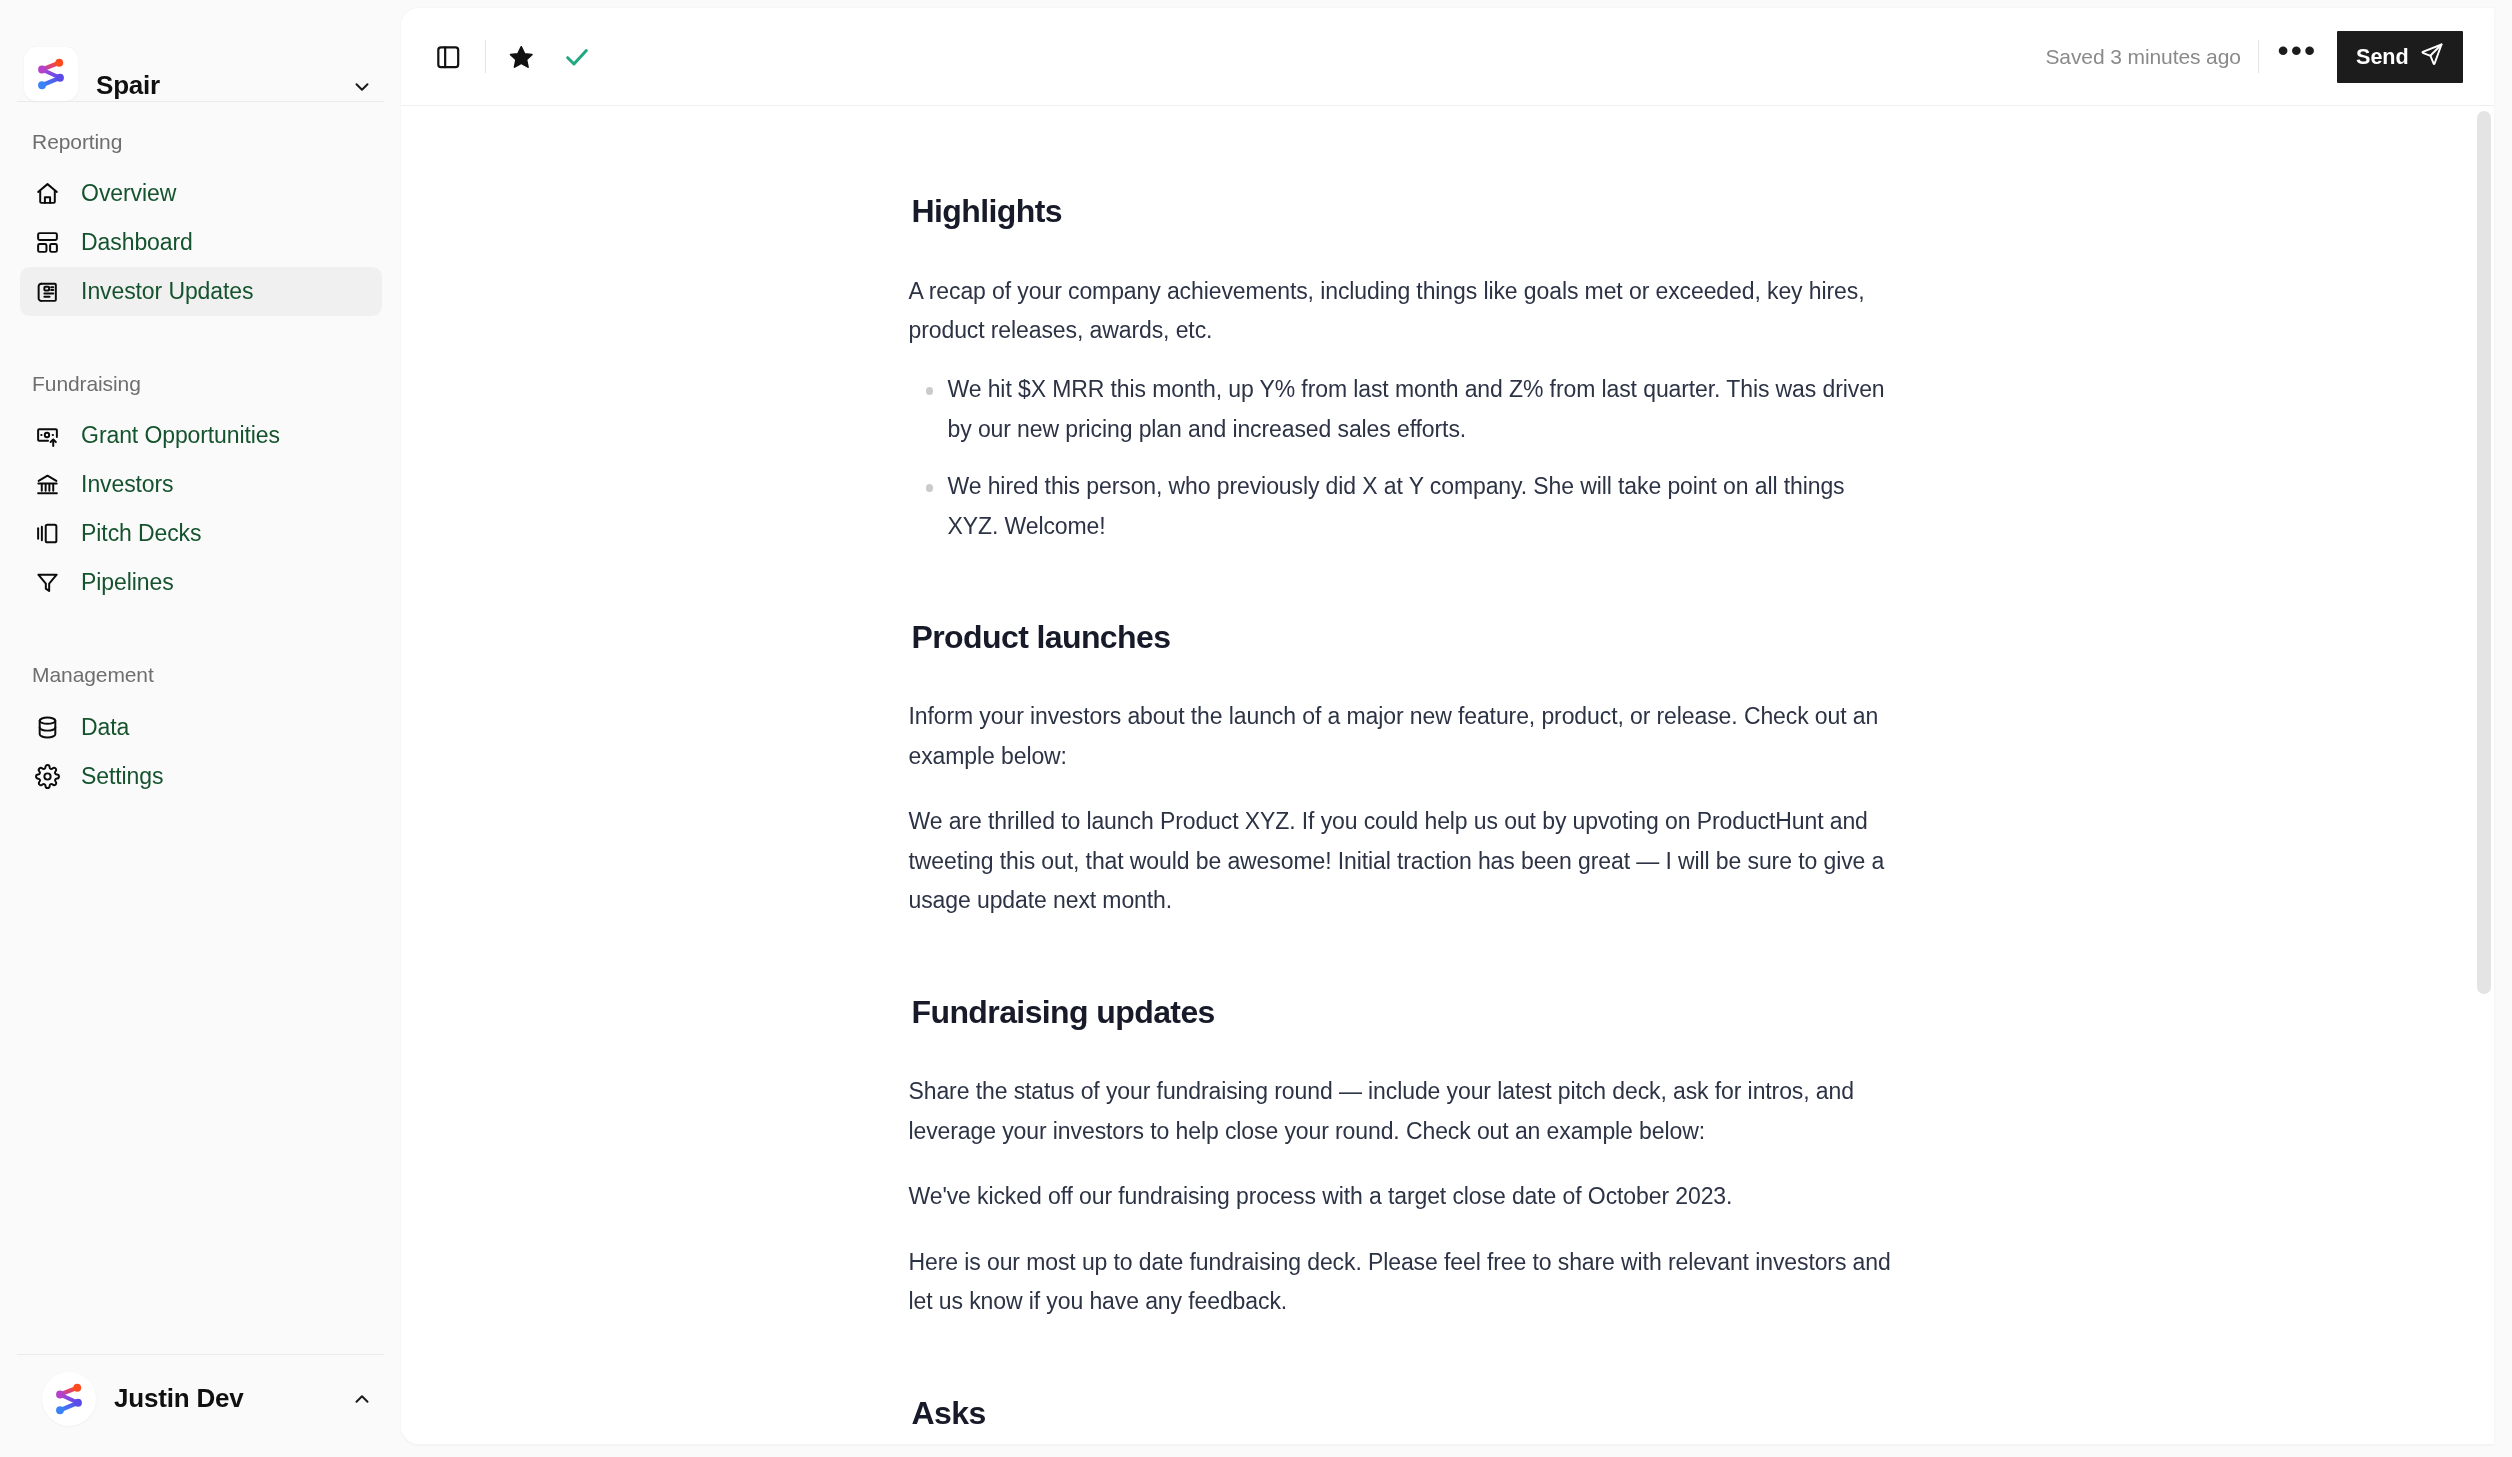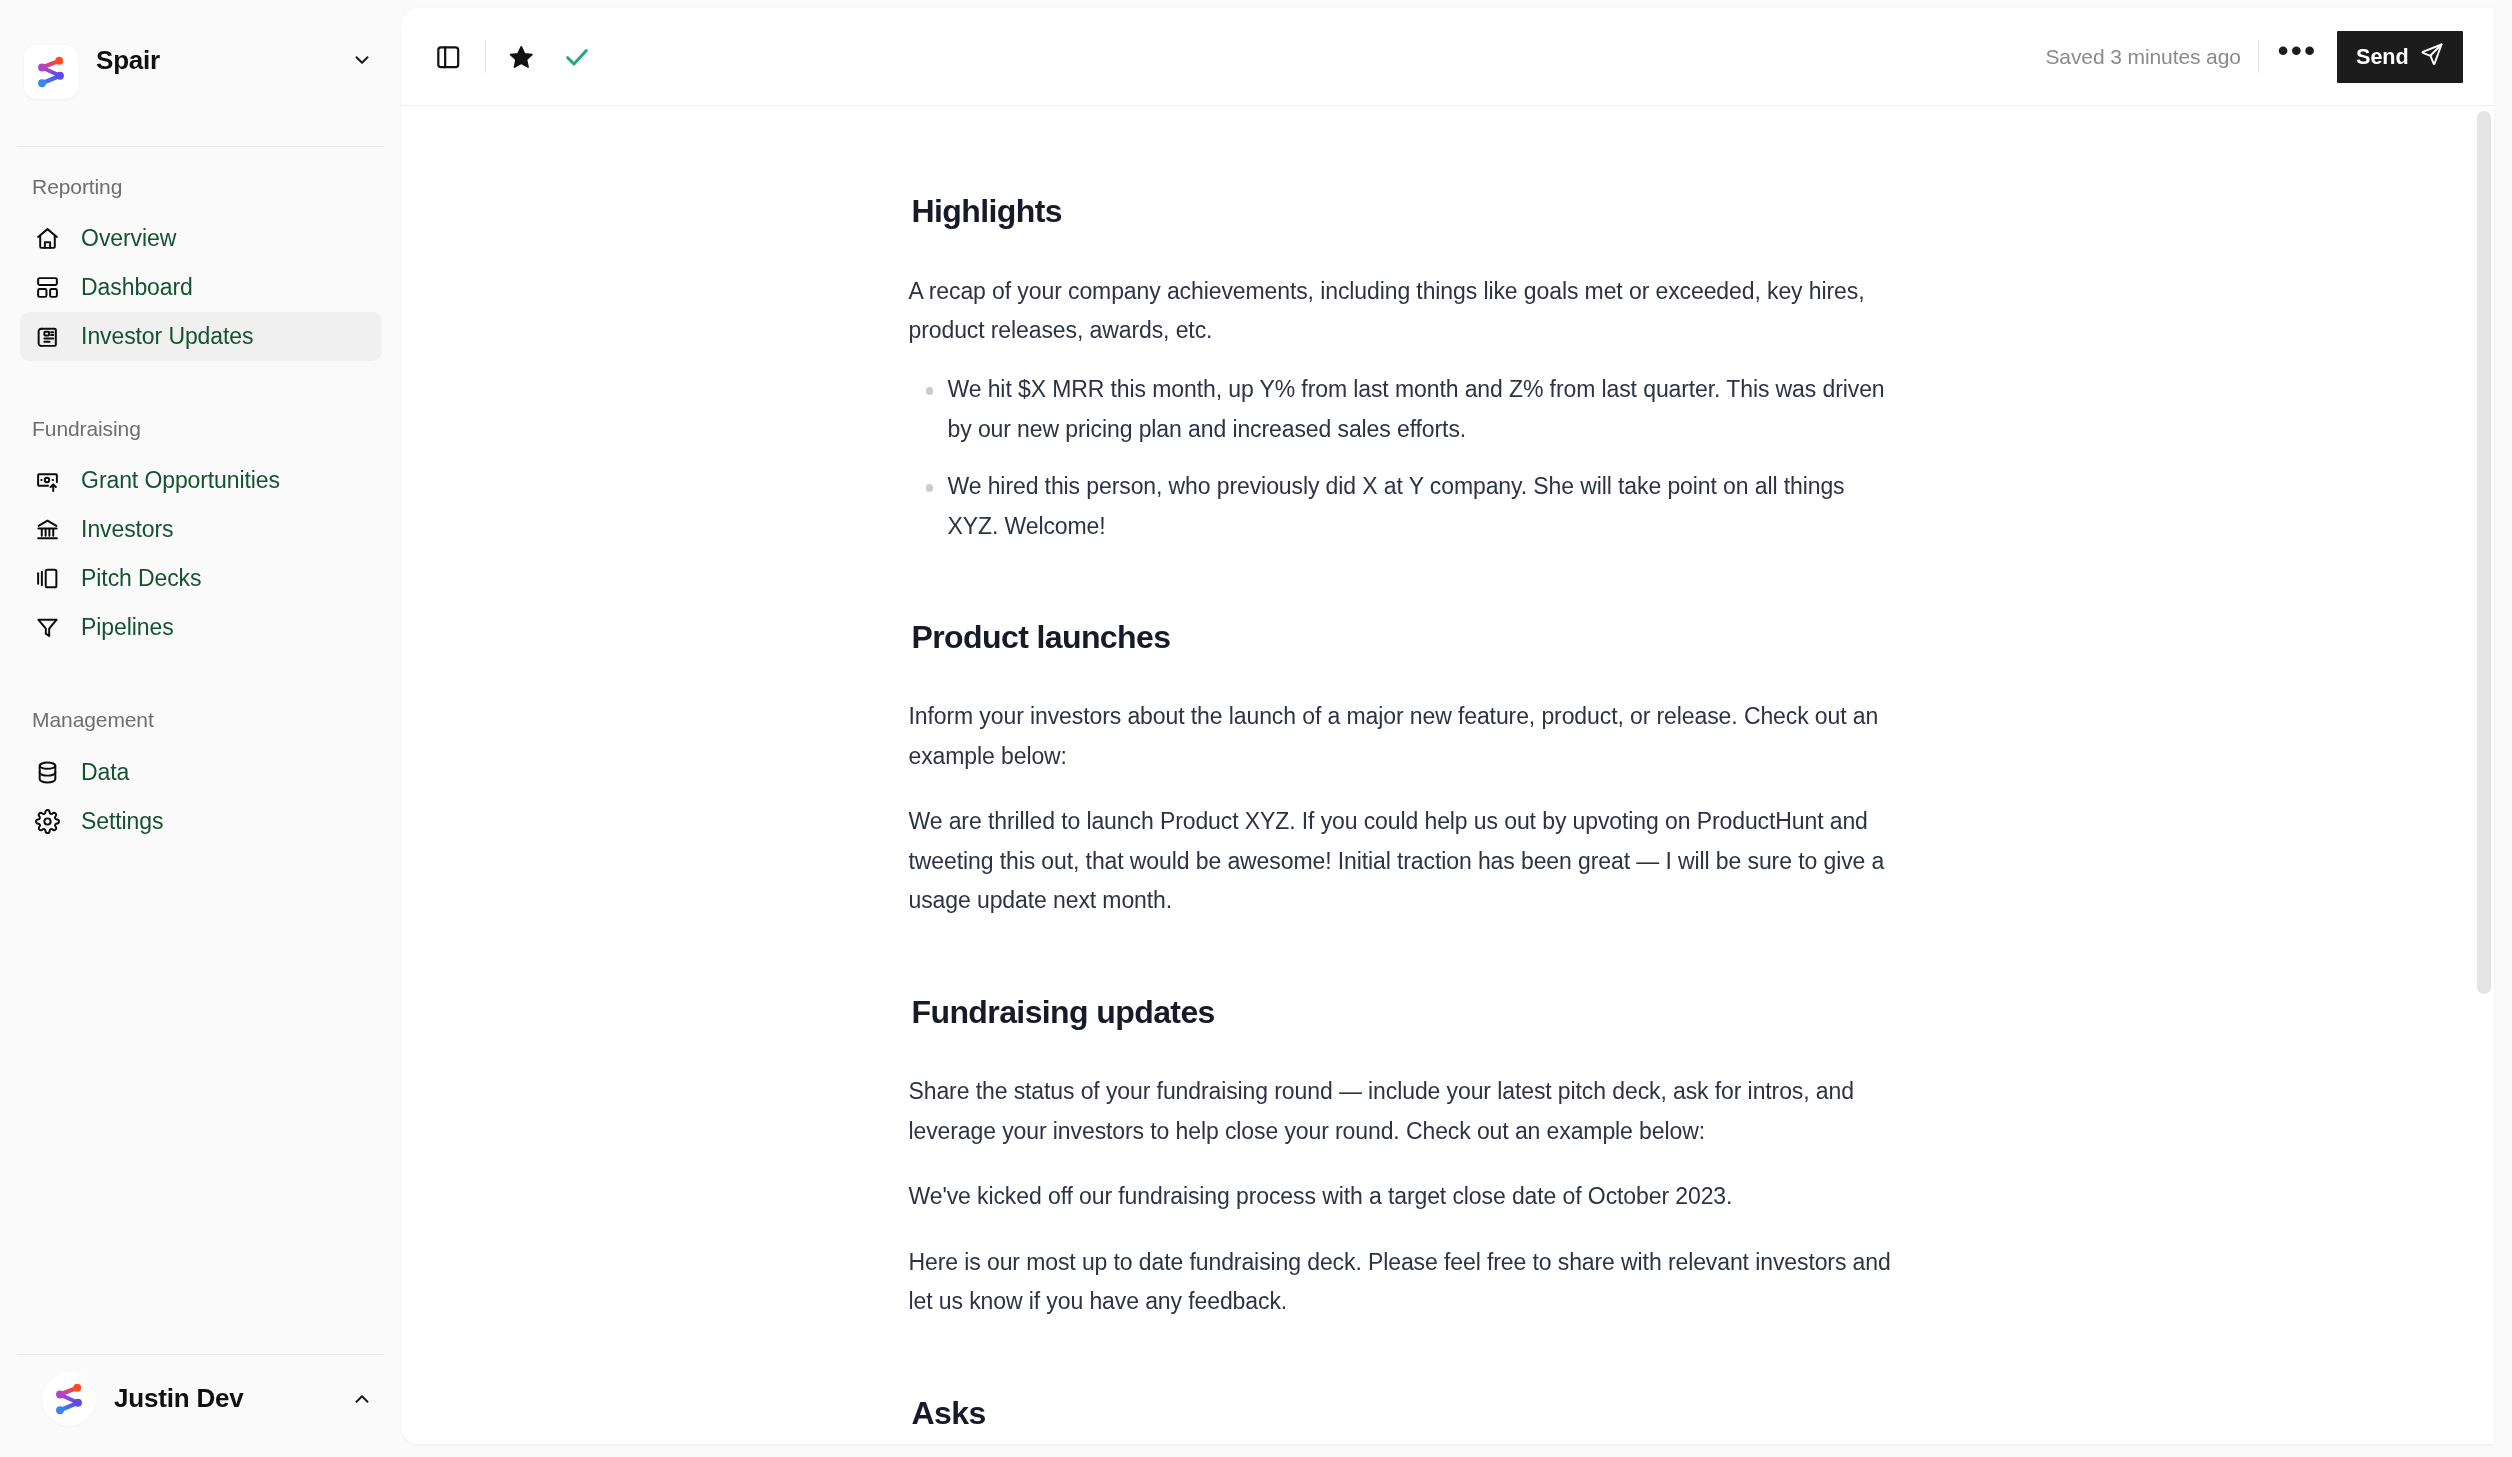--- a/index.html
+++ b/index.html
@@ -28,25 +28,24 @@
     background: #FAFAFA;
     display: flex;
     flex-direction: column;
     flex: 0 0 401px;
     position: relative;
   }
 
   .sb-header {
     height: 101px;
     display: flex;
-    align-items: flex-start;
+    align-items: flex-end;
     padding: 0 25px 0 24px;
     gap: 18px;
     cursor: pointer;
-    margin-top: 45px;
   }
 
   .logo-tile {
     width: 54px;
     height: 54px;
     border-radius: 12.6px;
     background: #FFFFFF;
     box-shadow: 0 0.7px 2.1px rgba(0,0,0,0.05);
     display: flex;
     align-items: center;

